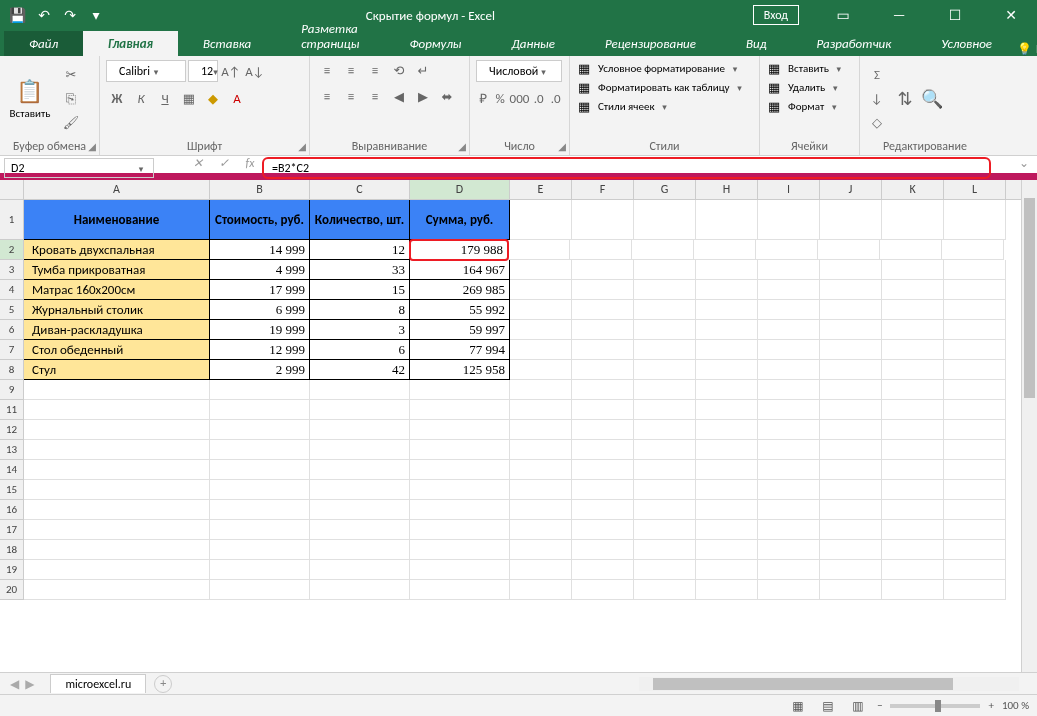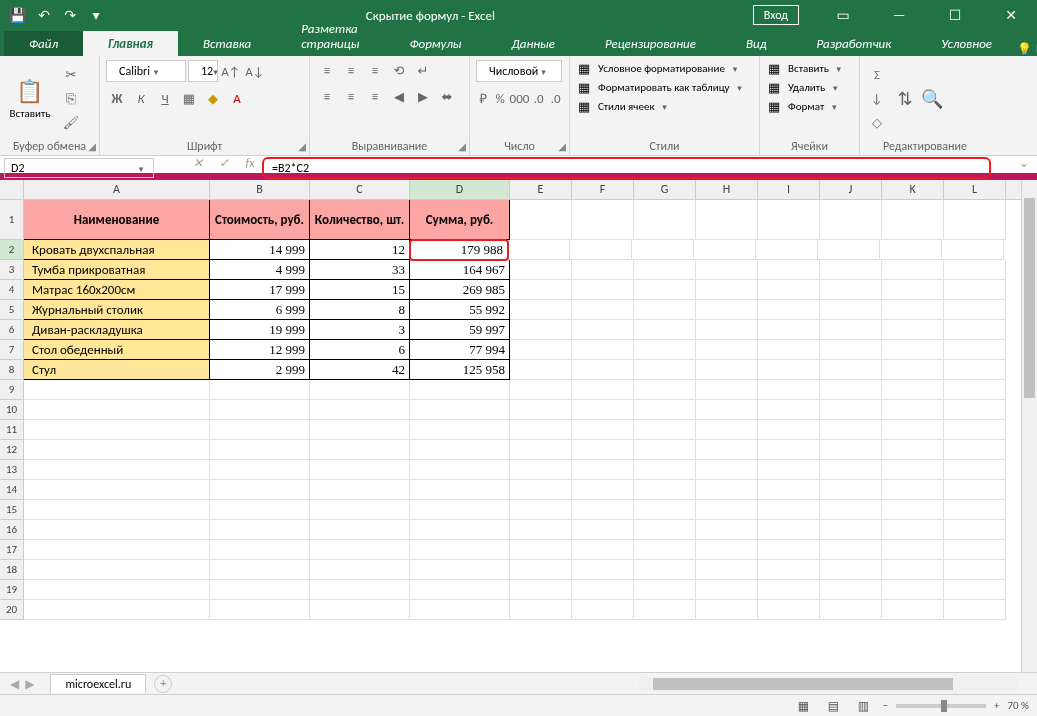--- a/index.html
+++ b/index.html
@@ -52,21 +52,21 @@
 .colh { border-right: 1px solid #ccc; text-align: center; font-size: 12px; line-height: 19px; color: #444; }
 .colh.sel { background: #d2e8d2; }
 .rows { position: absolute; top: 20px; left: 0; right: 16px; bottom: 0; }
 .r { display: flex; height: 20px; }
 .rh { width: 24px; background: #f0f0f0; border-right: 1px solid #ccc; border-bottom: 1px solid #ccc; text-align: center; font-size: 11px; line-height: 19px; color: #444; }
 .rh.tall { height: 40px; line-height: 39px; }
 .rh.sel { background: #d2e8d2; }
 .cell { border-right: 1px solid #e0e0e0; border-bottom: 1px solid #e0e0e0; padding: 0 4px; font-size: 13px; display: flex; align-items: center; overflow: hidden; white-space: nowrap; }
 .cell.num { justify-content: flex-end; font-family: Liberation Serif, serif; }
 .cell.databorder { border-right: 1px solid #000; border-bottom: 1px solid #000; }
-.cell.hdr { background: #fca5a5; font-weight: bold; justify-content: center; text-align: center; line-height: 1.2; }
+.cell.hdr { background: #3b82f6; font-weight: bold; justify-content: center; text-align: center; line-height: 1.2; }
 .cell.name { background: #ffe699; padding-left: 8px; }
 .cell.selected { border: 2px solid #ed1c24 !important; border-radius: 4px; margin: -1px; z-index: 2; }
 .r.header { height: 40px; }
 .scroll-v { position: absolute; right: 0; top: 180px; bottom: 44px; width: 16px; background: #f0f0f0; border-left: 1px solid #d0d0d0; }
 .scroll-v .thumb { position: absolute; left: 2px; right: 2px; top: 18px; height: 200px; background: #c0c0c0; }
 
 .sheettabs { position: absolute; bottom: 22px; left: 0; right: 0; height: 22px; background: #f3f3f3; border-top: 1px solid #d0d0d0; display: flex; align-items: center; }
 .st-nav { display: flex; gap: 6px; padding: 0 10px; color: #aaa; }
 .st-tab { background: #fff; border: 1px solid #ccc; border-bottom: none; padding: 2px 14px; font-size: 12px; margin-left: 6px; }
 .st-add { margin-left: 8px; width: 18px; height: 18px; border: 1px solid #ccc; border-radius: 50%; text-align: center; line-height: 15px; color: #888; }
@@ -435,35 +435,20 @@
         <div class="cell wE"></div>
         <div class="cell wF"></div>
         <div class="cell wG"></div>
         <div class="cell wH"></div>
         <div class="cell wI"></div>
         <div class="cell wJ"></div>
         <div class="cell wK"></div>
         <div class="cell wL"></div>
       </div>
       <div class="r">
-        <div class="rh">10</div>
-        <div class="cell wA"></div>
-        <div class="cell wB"></div>
-        <div class="cell wC"></div>
-        <div class="cell wD"></div>
-        <div class="cell wE"></div>
-        <div class="cell wF"></div>
-        <div class="cell wG"></div>
-        <div class="cell wH"></div>
-        <div class="cell wI"></div>
-        <div class="cell wJ"></div>
-        <div class="cell wK"></div>
-        <div class="cell wL"></div>
-      </div>
-      <div class="r">
         <div class="rh">11</div>
         <div class="cell wA"></div>
         <div class="cell wB"></div>
         <div class="cell wC"></div>
         <div class="cell wD"></div>
         <div class="cell wE"></div>
         <div class="cell wF"></div>
         <div class="cell wG"></div>
         <div class="cell wH"></div>
         <div class="cell wI"></div>
@@ -625,15 +610,15 @@
 </div>
 
 <div class="statusbar">
   <div class="right">
     <div class="view-btn">▦</div>
     <div class="view-btn">▤</div>
     <div class="view-btn">▥</div>
     <span>−</span>
     <div class="zoom-slider"></div>
     <span>+</span>
-    <span>70 %</span>
+    <span>100 %</span>
   </div>
 </div>
 
 </body></html>

